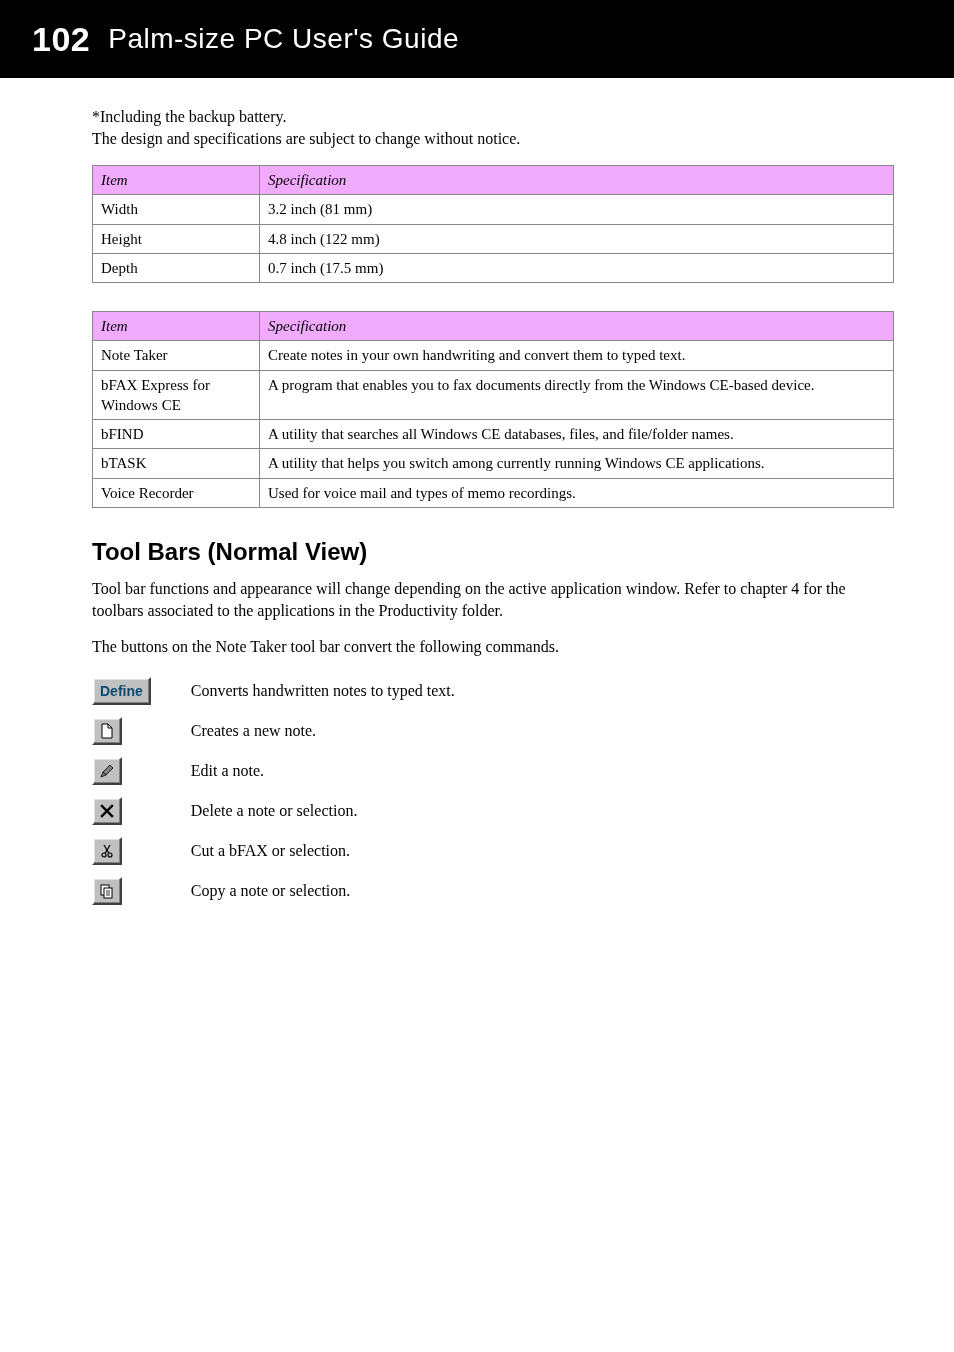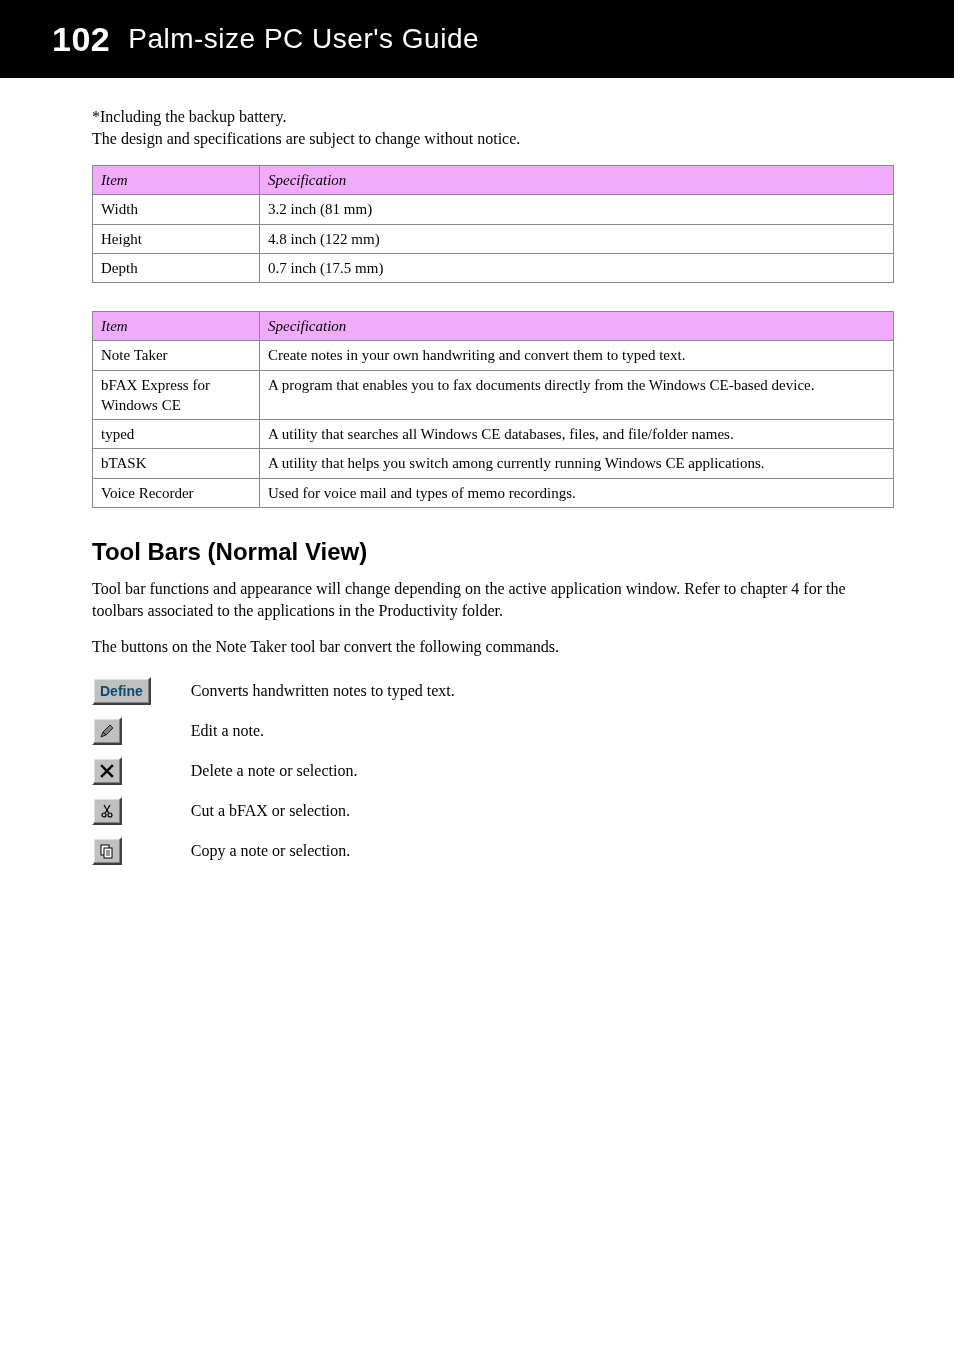--- a/index.html
+++ b/index.html
@@ -14,21 +14,21 @@
     height: 1352px;
     position: relative;
     box-sizing: border-box;
   }
   .header-bar {
     background: #000;
     color: #fff;
     height: 78px;
     display: flex;
     align-items: center;
-    padding-left: 52px;
+    padding-left: 32px;
     box-sizing: border-box;
   }
   .header-bar .pagenum {
     font-weight: 700;
     font-family: Arial, Helvetica, sans-serif;
     font-size: 34px;
     letter-spacing: 0.5px;
     margin-right: 18px;
   }
   .header-bar .doc-title {
@@ -158,21 +158,21 @@
       <tbody>
         <tr>
           <td class="col1">Note Taker</td>
           <td>Create notes in your own handwriting and convert them to typed text.</td>
         </tr>
         <tr>
           <td class="col1">bFAX Express for Windows CE</td>
           <td>A program that enables you to fax documents directly from the Windows CE-based device.</td>
         </tr>
         <tr>
-          <td class="col1">typed</td>
+          <td class="col1">bFIND</td>
           <td>A utility that searches all Windows CE databases, files, and file/folder names.</td>
         </tr>
         <tr>
           <td class="col1">bTASK</td>
           <td>A utility that helps you switch among currently running Windows CE applications.</td>
         </tr>
         <tr>
           <td class="col1">Voice Recorder</td>
           <td>Used for voice mail and types of memo recordings.</td>
         </tr>
@@ -188,20 +188,32 @@
 
       <tbody>
           <tr>
         <td class="icon-cell">
           <span class="btn3d">Define</span>
         </td>
         <td class="gap"></td>
         <td>Converts handwritten notes to typed text.</td>
       </tr>
 
+      <tr>
+        <td class="icon-cell">
+          <span class="iconbtn">
+            <svg viewBox="0 0 16 16">
+              <polygon points="3,1 9,1 13,5 13,15 3,15" fill="#ffffff" stroke="#000" stroke-width="1"></polygon>
+              <polyline points="9,1 9,5 13,5" fill="none" stroke="#000" stroke-width="1"></polyline>
+            </svg>
+          </span>
+        </td>
+        <td class="gap"></td>
+        <td>Creates a new note.</td>
+      </tr>
 
       <tr>
         <td class="icon-cell">
           <span class="iconbtn">
             <svg viewBox="0 0 16 16">
               <polygon points="2,14 4,9 11,2 14,5 7,12 2,14" fill="#808080" stroke="#000" stroke-width="0.8"></polygon>
               <line x1="4" y1="9" x2="7" y2="12" stroke="#000" stroke-width="0.8"></line>
             </svg>
           </span>
         </td>

